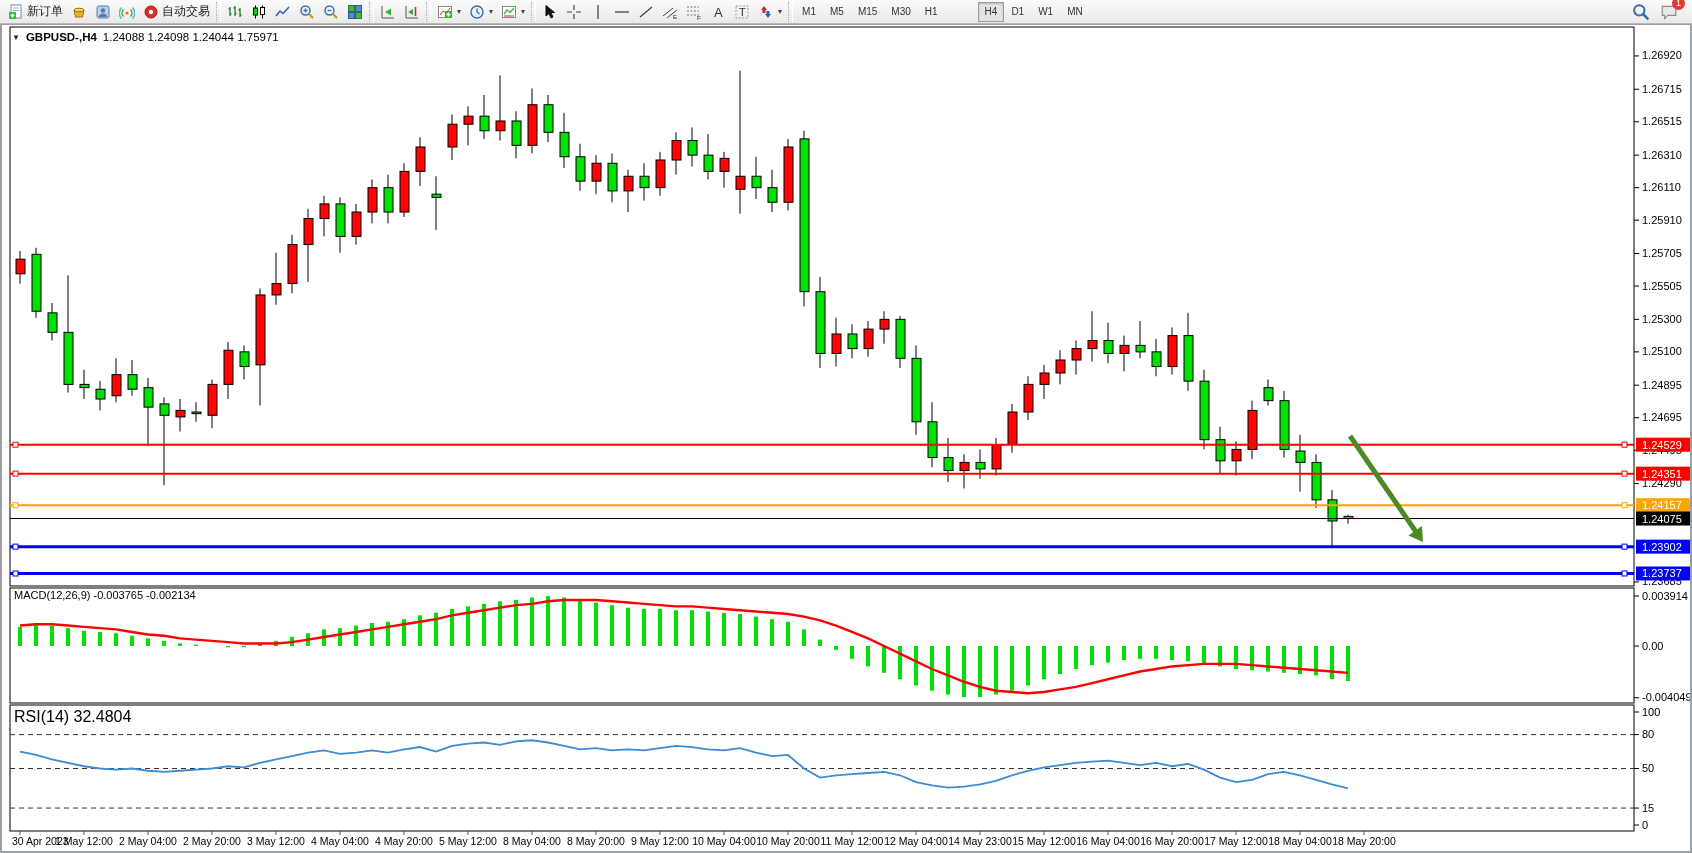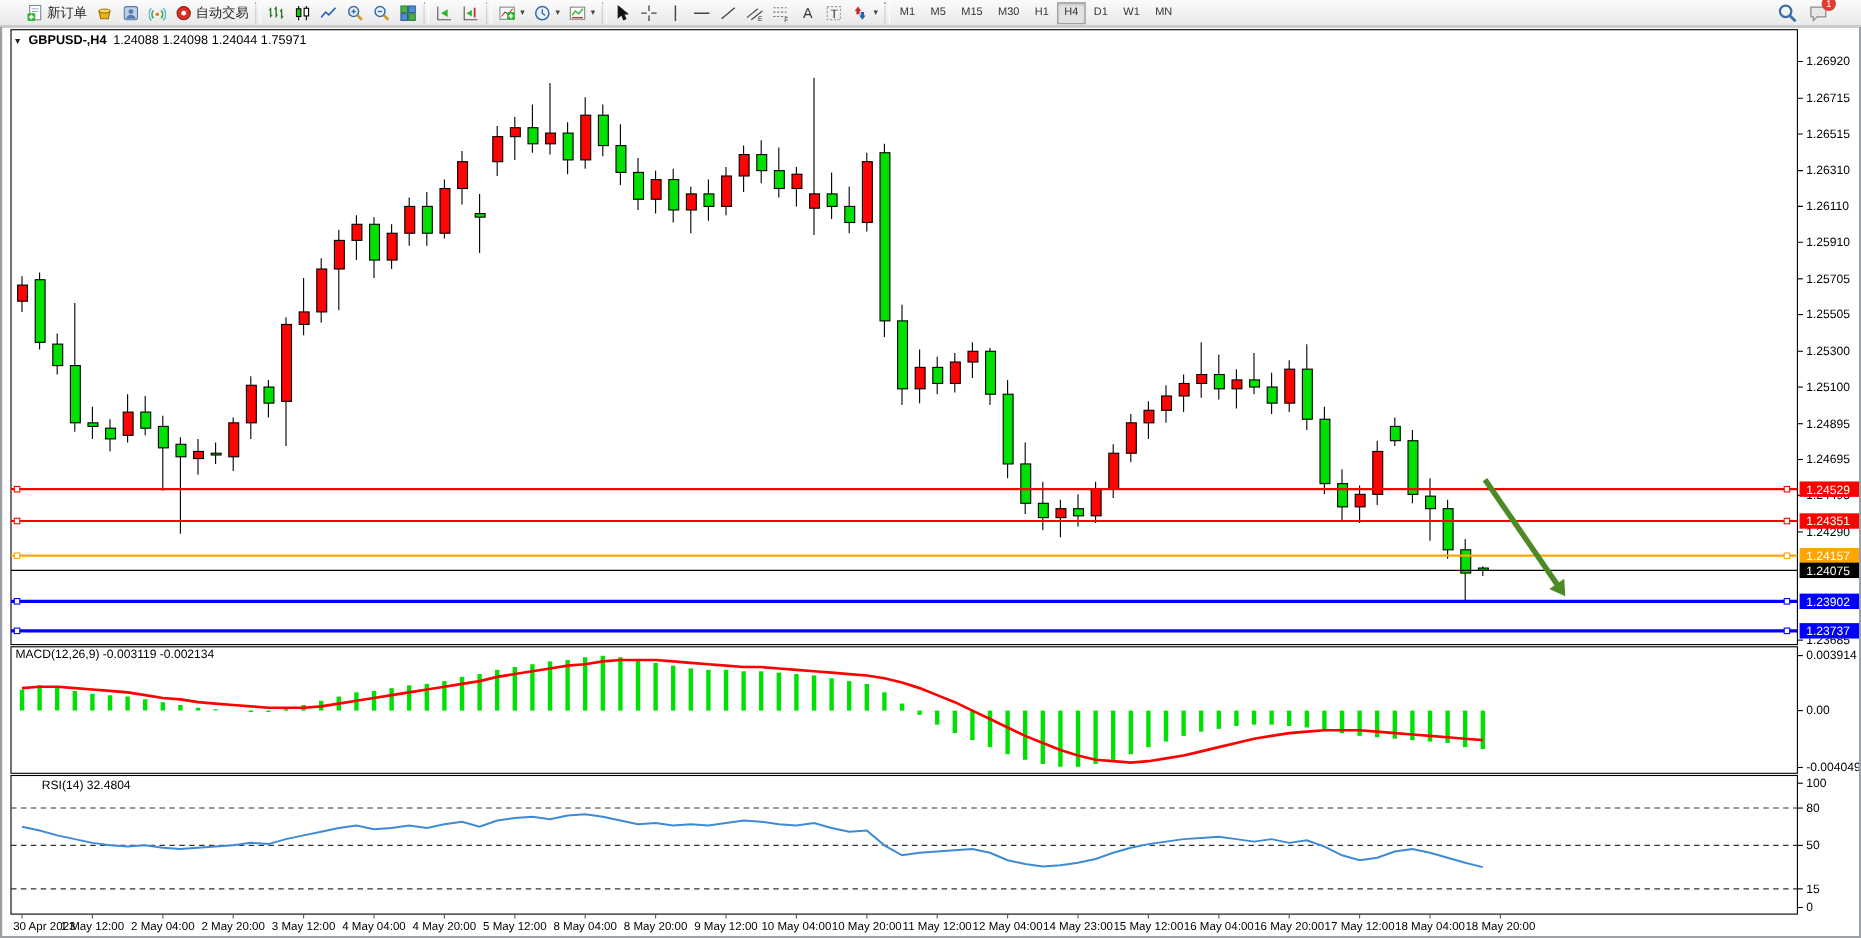--- a/index.html
+++ b/index.html
@@ -1,29 +1,29 @@
 <!DOCTYPE html>
 <html><head>
 <meta charset="utf-8">
 <style>
   * { box-sizing: border-box; }
   html,body { margin:0; padding:0; background:#ffffff; width:1692px; height:853px; overflow:hidden;
               font-family:"Liberation Sans","DejaVu Sans",sans-serif; }
   
   #toolbar { position:absolute; left:0; top:0; width:1692px; height:24px;
              background:linear-gradient(#fbfbfb,#e9e9e9); border-bottom:1px solid #b8b8b8;
-             display:flex; align-items:center; padding:0 20px; font-size:12px; color:#222; }
+             display:flex; align-items:center; padding:0 4px; font-size:12px; color:#222; }
   .tb-btn { height:21px; min-width:22px; padding:0 3px; display:flex; align-items:center; gap:3px;
             border:1px solid transparent; border-radius:2px; cursor:default; }
   .tb-sep { width:5px; height:20px; margin:0 2px; border-left:1px dotted #aaa; border-right:1px solid #fff; }
   .tb-label { white-space:nowrap; font-size:12px; }
   .tb-caret { font-size:8px; color:#444; margin-left:1px; }
   .tf-btn { height:20px; padding:0 6px; font-size:10px; color:#333; display:flex; align-items:center;
             border:1px solid transparent; }
-  .tf-btn.active { background:#e3e3e3; border:1px solid #999; box-shadow:inset 0 1px 2px rgba(0,0,0,.2); }
+  .tf-btn.active { background:#e3e3e3; border:1px solid #999; box-shadow:inset 0 1px 2px rgba(0,0,0,.2);margin-left:33px; }
   #tb-right { margin-left:auto; display:flex; align-items:center; gap:10px; padding-right:10px; }
   .badge { position:absolute; right:-7px; top:-6px; background:#e03c31; color:#fff; font-size:9px;
            min-width:13px; height:13px; border-radius:7px; display:flex; align-items:center; justify-content:center; }
   
   #chart-window { position:absolute; left:0; top:24px; width:1692px; height:829px; background:#fff;
                   border:2px solid #9aa0a6; border-top:1px solid #9aa0a6; }
   #plot { position:absolute; left:0; top:0; }
   .overlay-label { position:absolute; font-size:11px; color:#000; white-space:pre; }
   #chart-title { left:10px; top:6px; display:flex; align-items:center; gap:6px; font-size:11.5px; }
   #title-tri { font-size:8px; color:#222; }
@@ -688,15 +688,15 @@
         <line x1="1632" y1="800" x2="1637" y2="800" stroke="#000"></line>
         <text x="1640" y="803.5" font-size="11" fill="#000">0</text>
         <polyline points="18,726.55 34,729.94 50,734.46 66,737.85 82,741.24 98,743.5 114,744.63 130,743.5 146,745.76 162,746.89 178,745.76 194,744.63 210,743.5 226,741.24 242,742.37 258,737.85 274,734.46 290,731.0699999999999 306,727.6800000000001 322,725.42 338,728.81 354,727.6800000000001 370,725.42 386,727.6800000000001 402,724.29 418,722.03 434,726.55 450,720.9 466,718.64 482,717.51 498,719.77 514,716.38 530,715.25 546,717.51 562,720.9 578,724.29 594,723.16 610,725.42 626,724.29 642,725.42 658,723.16 674,720.9 690,722.03 706,724.29 722,725.42 738,723.16 754,727.6800000000001 770,731.0699999999999 786,729.94 802,743.5 818,752.54 834,750.28 850,749.15 866,748.02 882,746.89 898,750.28 914,757.06 930,760.45 946,762.71 962,761.58 978,759.32 994,755.93 1010,750.28 1026,745.76 1042,742.37 1058,740.11 1074,737.85 1090,736.72 1106,735.59 1122,737.85 1138,740.11 1154,737.85 1170,741.24 1186,738.98 1202,744.63 1218,752.54 1234,757.06 1250,754.8 1266,749.15 1282,746.89 1298,750.28 1314,754.8 1330,759.32 1346,763.275" fill="none" stroke="#3d8bd4" stroke-width="1.8"></polyline>
       </g>
     </svg>
   <div class="overlay-label" id="chart-title">
     <span id="title-tri">▼</span>
     <b>GBPUSD-,H4</b>
     <span>1.24088 1.24098 1.24044 1.75971</span>
   </div>
-  <div class="overlay-label" id="macd-label" style="left:12px; top:564px; font-size:11px;">MACD(12,26,9) -0.003119 -0.002134</div>
-  <div class="overlay-label" id="rsi-label" style="left:12px; top:683px; font-size:11px;margin-left:24px;">RSI(14) 32.4804</div>
+  <div class="overlay-label" id="macd-label" style="left:12px; top:564px; font-size:11px;">MACD(12,26,9) -0.003765 -0.002134</div>
+  <div class="overlay-label" id="rsi-label" style="left:12px; top:683px; font-size:16px;">RSI(14) 32.4804</div>
 </div>
 
 </body></html>

